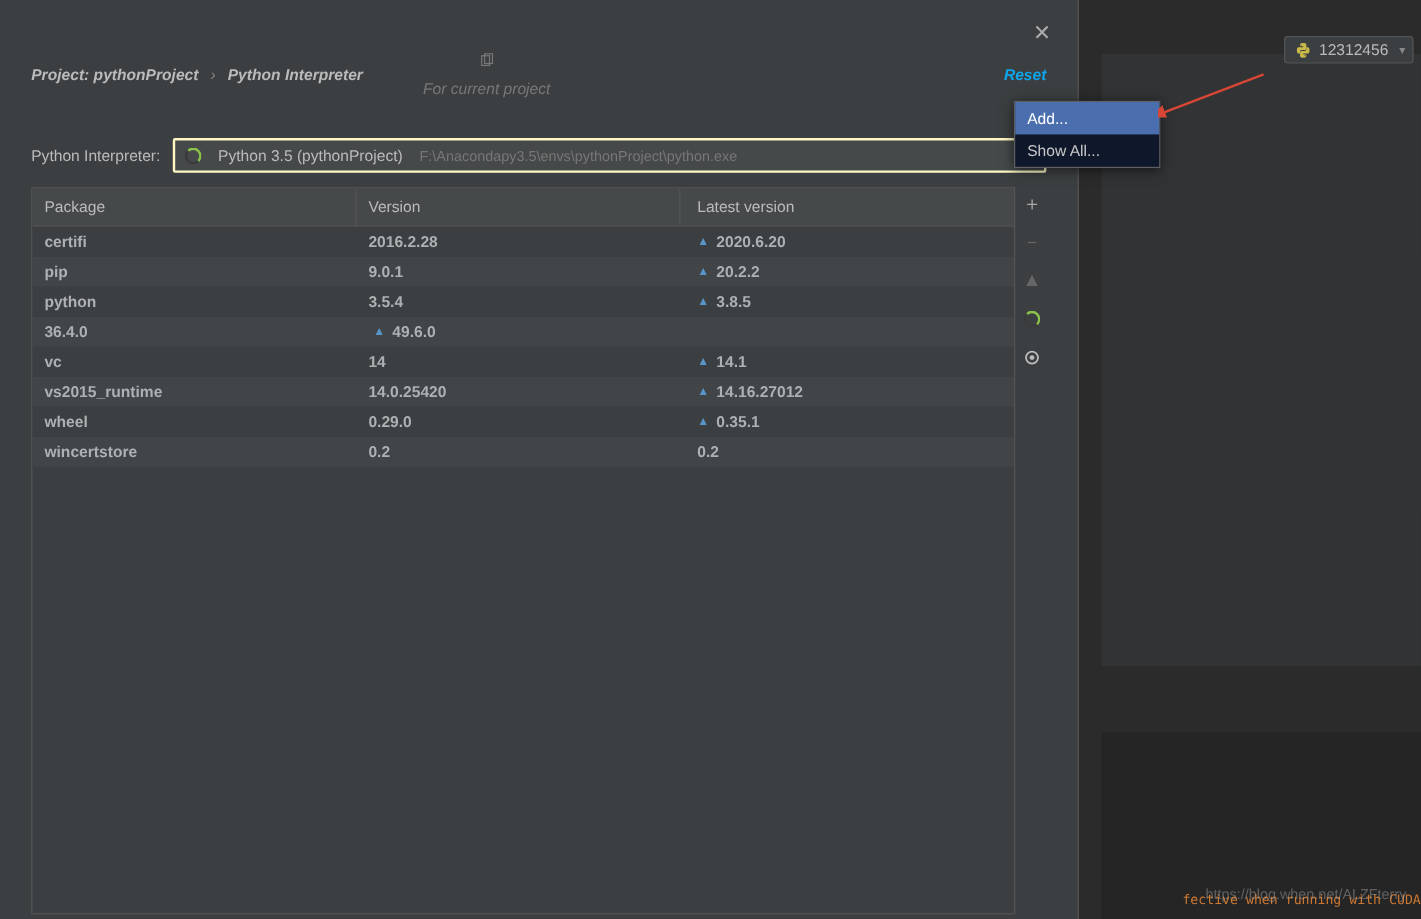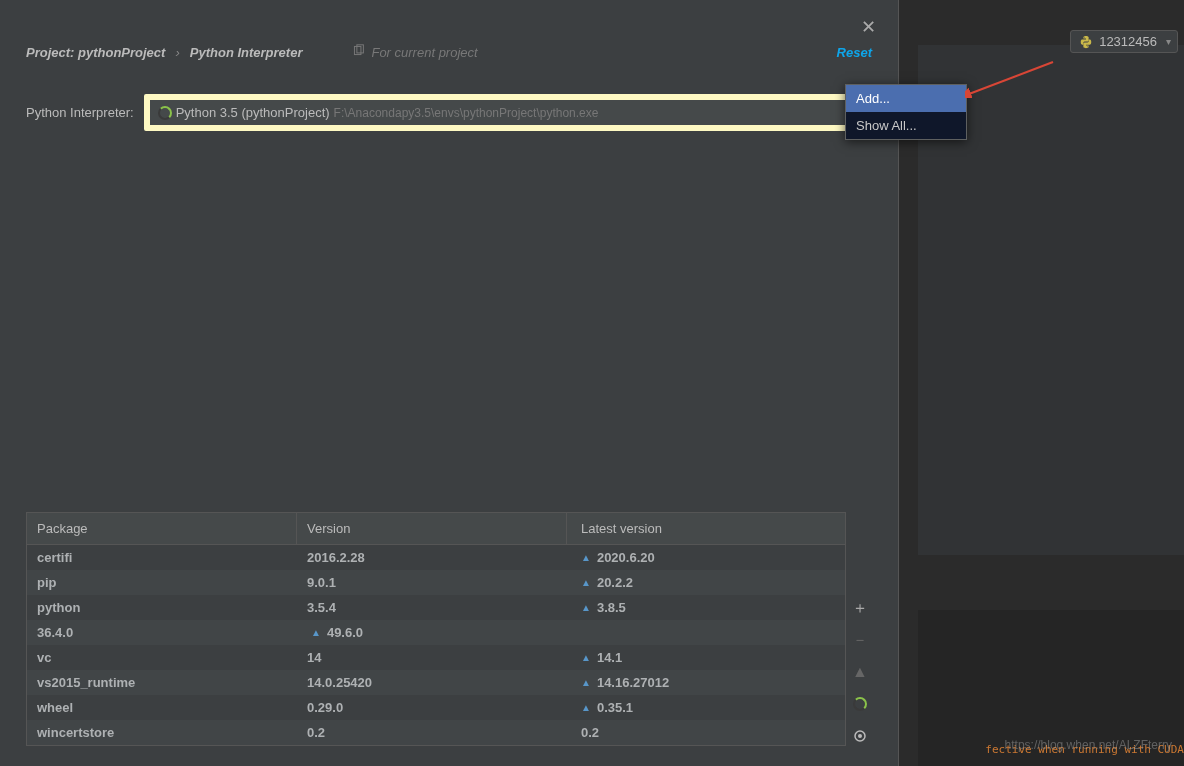--- a/index.html
+++ b/index.html
@@ -68,42 +68,43 @@
     font-style: italic;
   }
   .dialog-header .bold { font-weight: 600; color: #bbbbbb; }
   .dialog-header .chev { color: #888; margin: 0 2px; }
   .for-current {
     margin-left: 42px;
     color: #787878;
     display: flex;
     align-items: center;
     gap: 6px;
+    flex-direction: column;
   }
   .reset {
     margin-left: auto;
     color: #0ea5e9;
     font-weight: 600;
   }
   .interp-row {
     padding: 18px 26px 0 26px;
     display: flex;
     align-items: center;
     gap: 10px;
   }
   .interp-label { color: #bbbbbb; }
   .interp-dropdown {
     flex: 1;
     background: #45494a;
-    border: 6px solid #fef9c3;
+    border: 2px solid #fef9c3;
     border-radius: 2px;
     padding: 5px 26px 5px 8px;
     display: flex;
     align-items: center;
-    gap: 4px;
+    gap: 14px;
     position: relative;
   }
   .interp-dropdown::after {
     content: "▾";
     position: absolute;
     right: 8px;
     color: #aaa;
     font-size: 10px;
   }
   .interp-name { color: #bbbbbb; }
@@ -134,24 +135,23 @@
     color: #fff;
   }
   .arrow-line {
     position: absolute;
     left: 965px; top: 60px;
     width: 90px; height: 38px;
     pointer-events: none;
   }
   .content-area {
     position: absolute;
-    left: 26px; top: 140px;
+    left: 26px; top: 156px;
     width: 848px; height: 606px;
     display: flex;
-    align-items: flex-end;
   }
   .table-wrap {
     flex: 1;
     border: 1px solid #555;
     background: #3c3f41;
     overflow: hidden;
   }
   .table-header {
     display: flex;
     background: #45494a;

